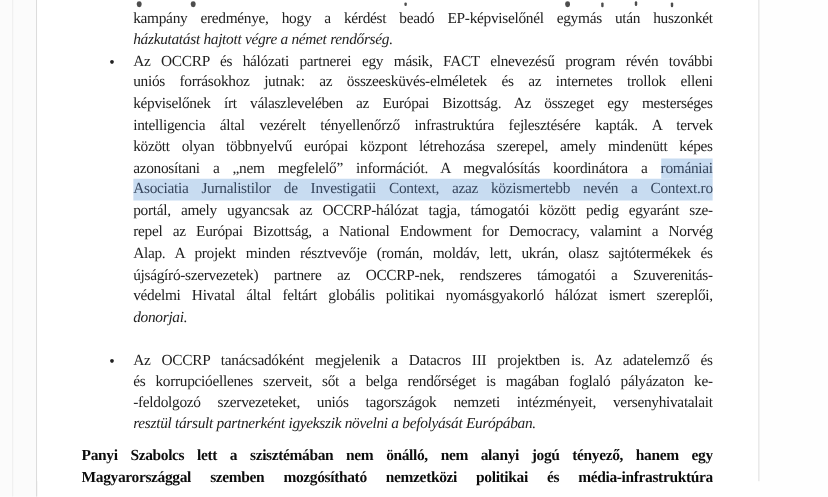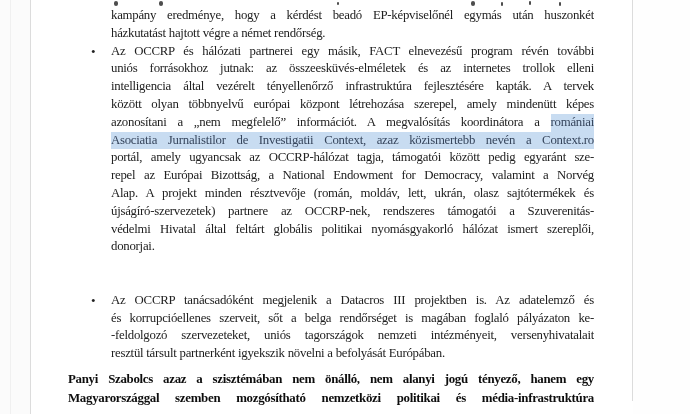--- a/index.html
+++ b/index.html
@@ -23,21 +23,21 @@
     color:#212121;
   }
   .right-area{position:absolute;left:633px;top:0;width:57px;height:414px;background:#fefefe;}
   .block{position:absolute;}
   .line{
     height:17.8px;line-height:17.8px;overflow:hidden;
     font-size:12.8px;letter-spacing:-0.25px;
     text-align:justify;text-align-last:justify;
     white-space:normal;
   }
-  .line.end{text-align-last:left;}
+  .line.end{text-align-last:left;font-style:italic;}
   .hl{background:#c8dcf1;color:#36455c;padding:15px 0;}
   .cont{left:80px;top:7px;width:483px;}
   .b1t{left:80px;top:42.6px;width:483px;}
   .b2t{left:80px;top:291.8px;width:483px;}
   .bullet-dot{
     position:absolute;left:60px;width:20px;height:17.8px;line-height:17.8px;
     font-size:13px;color:#212121;
   }
   .bd1{top:42.6px;}
   .bd2{top:291.8px;}
@@ -77,20 +77,21 @@
 
     <div class="block cont">
         <div class="line"><span>kampány eredménye, hogy a kérdést beadó EP-képviselőnél egymás után huszonkét</span></div>
         <div class="line end"><span>házkutatást hajtott végre a német rendőrség.</span></div>
       </div>
 
     <div class="bullet-dot bd1">•</div>
     <div class="block b1t">
         <div class="line"><span>Az OCCRP és hálózati partnerei egy másik, FACT elnevezésű program révén további</span></div>
         <div class="line"><span>uniós forrásokhoz jutnak: az összeesküvés-elméletek és az internetes trollok elleni</span></div>
+        <div class="line"><span>képviselőnek írt válaszlevelében az Európai Bizottság. Az összeget egy mesterséges</span></div>
         <div class="line"><span>intelligencia által vezérelt tényellenőrző infrastruktúra fejlesztésére kapták. A tervek</span></div>
         <div class="line"><span>között olyan többnyelvű európai központ létrehozása szerepel, amely mindenütt képes</span></div>
         <div class="line"><span>azonosítani a „nem megfelelő” információt. A megvalósítás koordinátora a </span><span class="hl">romániai</span></div>
         <div class="line"><span class="hl">Asociatia Jurnalistilor de Investigatii Context, azaz közismertebb nevén a Context.ro</span></div>
         <div class="line"><span>portál, amely ugyancsak az OCCRP-hálózat tagja, támogatói között pedig egyaránt sze-</span></div>
         <div class="line"><span>repel az Európai Bizottság, a National Endowment for Democracy, valamint a Norvég</span></div>
         <div class="line"><span>Alap. A projekt minden résztvevője (román, moldáv, lett, ukrán, olasz sajtótermékek és</span></div>
         <div class="line"><span>újságíró-szervezetek) partnere az OCCRP-nek, rendszeres támogatói a Szuverenitás-</span></div>
         <div class="line"><span>védelmi Hivatal által feltárt globális politikai nyomásgyakorló hálózat ismert szereplői,</span></div>
         <div class="line end"><span>donorjai.</span></div>
@@ -98,19 +99,19 @@
 
     <div class="bullet-dot bd2">•</div>
     <div class="block b2t">
         <div class="line"><span>Az OCCRP tanácsadóként megjelenik a Datacros III projektben is. Az adatelemző és</span></div>
         <div class="line"><span>és korrupcióellenes szerveit, sőt a belga rendőrséget is magában foglaló pályázaton ke-</span></div>
         <div class="line"><span>-feldolgozó szervezeteket, uniós tagországok nemzeti intézményeit, versenyhivatalait</span></div>
         <div class="line end"><span>resztül társult partnerként igyekszik növelni a befolyását Európában.</span></div>
       </div>
 
     <div class="block closing">
-        <div class="line"><span>Panyi Szabolcs azaz a szisztémában nem önálló, nem alanyi jogú tényező, hanem egy</span></div>
+        <div class="line"><span>Panyi Szabolcs lett a szisztémában nem önálló, nem alanyi jogú tényező, hanem egy</span></div>
         <div class="line"><span>Magyarországgal szemben mozgósítható nemzetközi politikai és média-infrastruktúra</span></div>
       </div>
   </div>
 
   <div class="right-area"></div>
 </div>
 
 </body></html>

